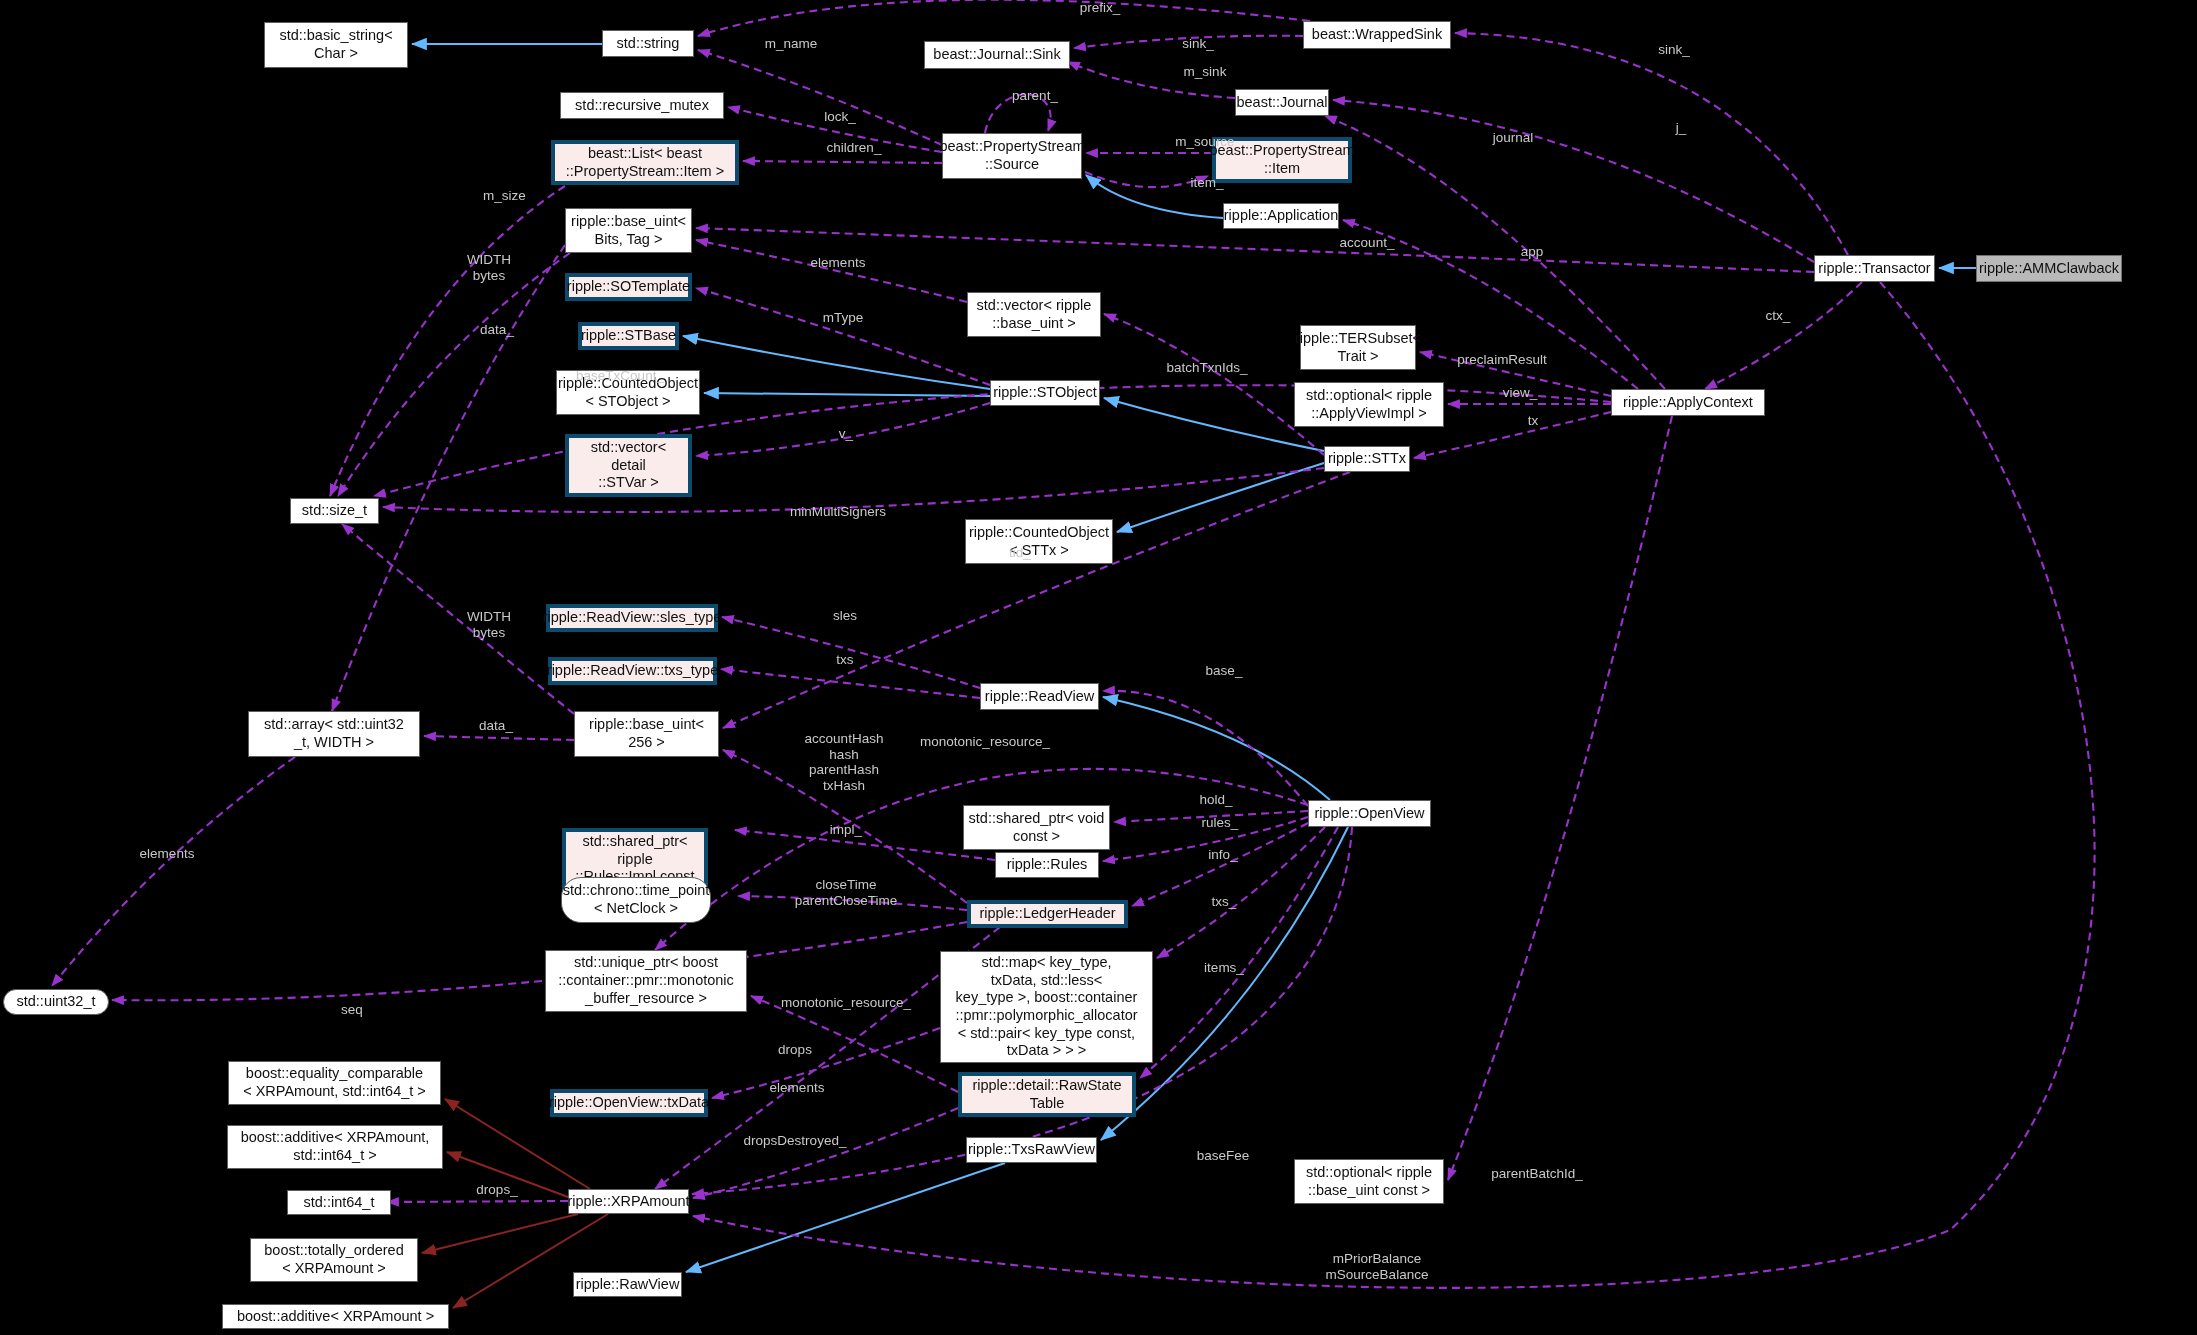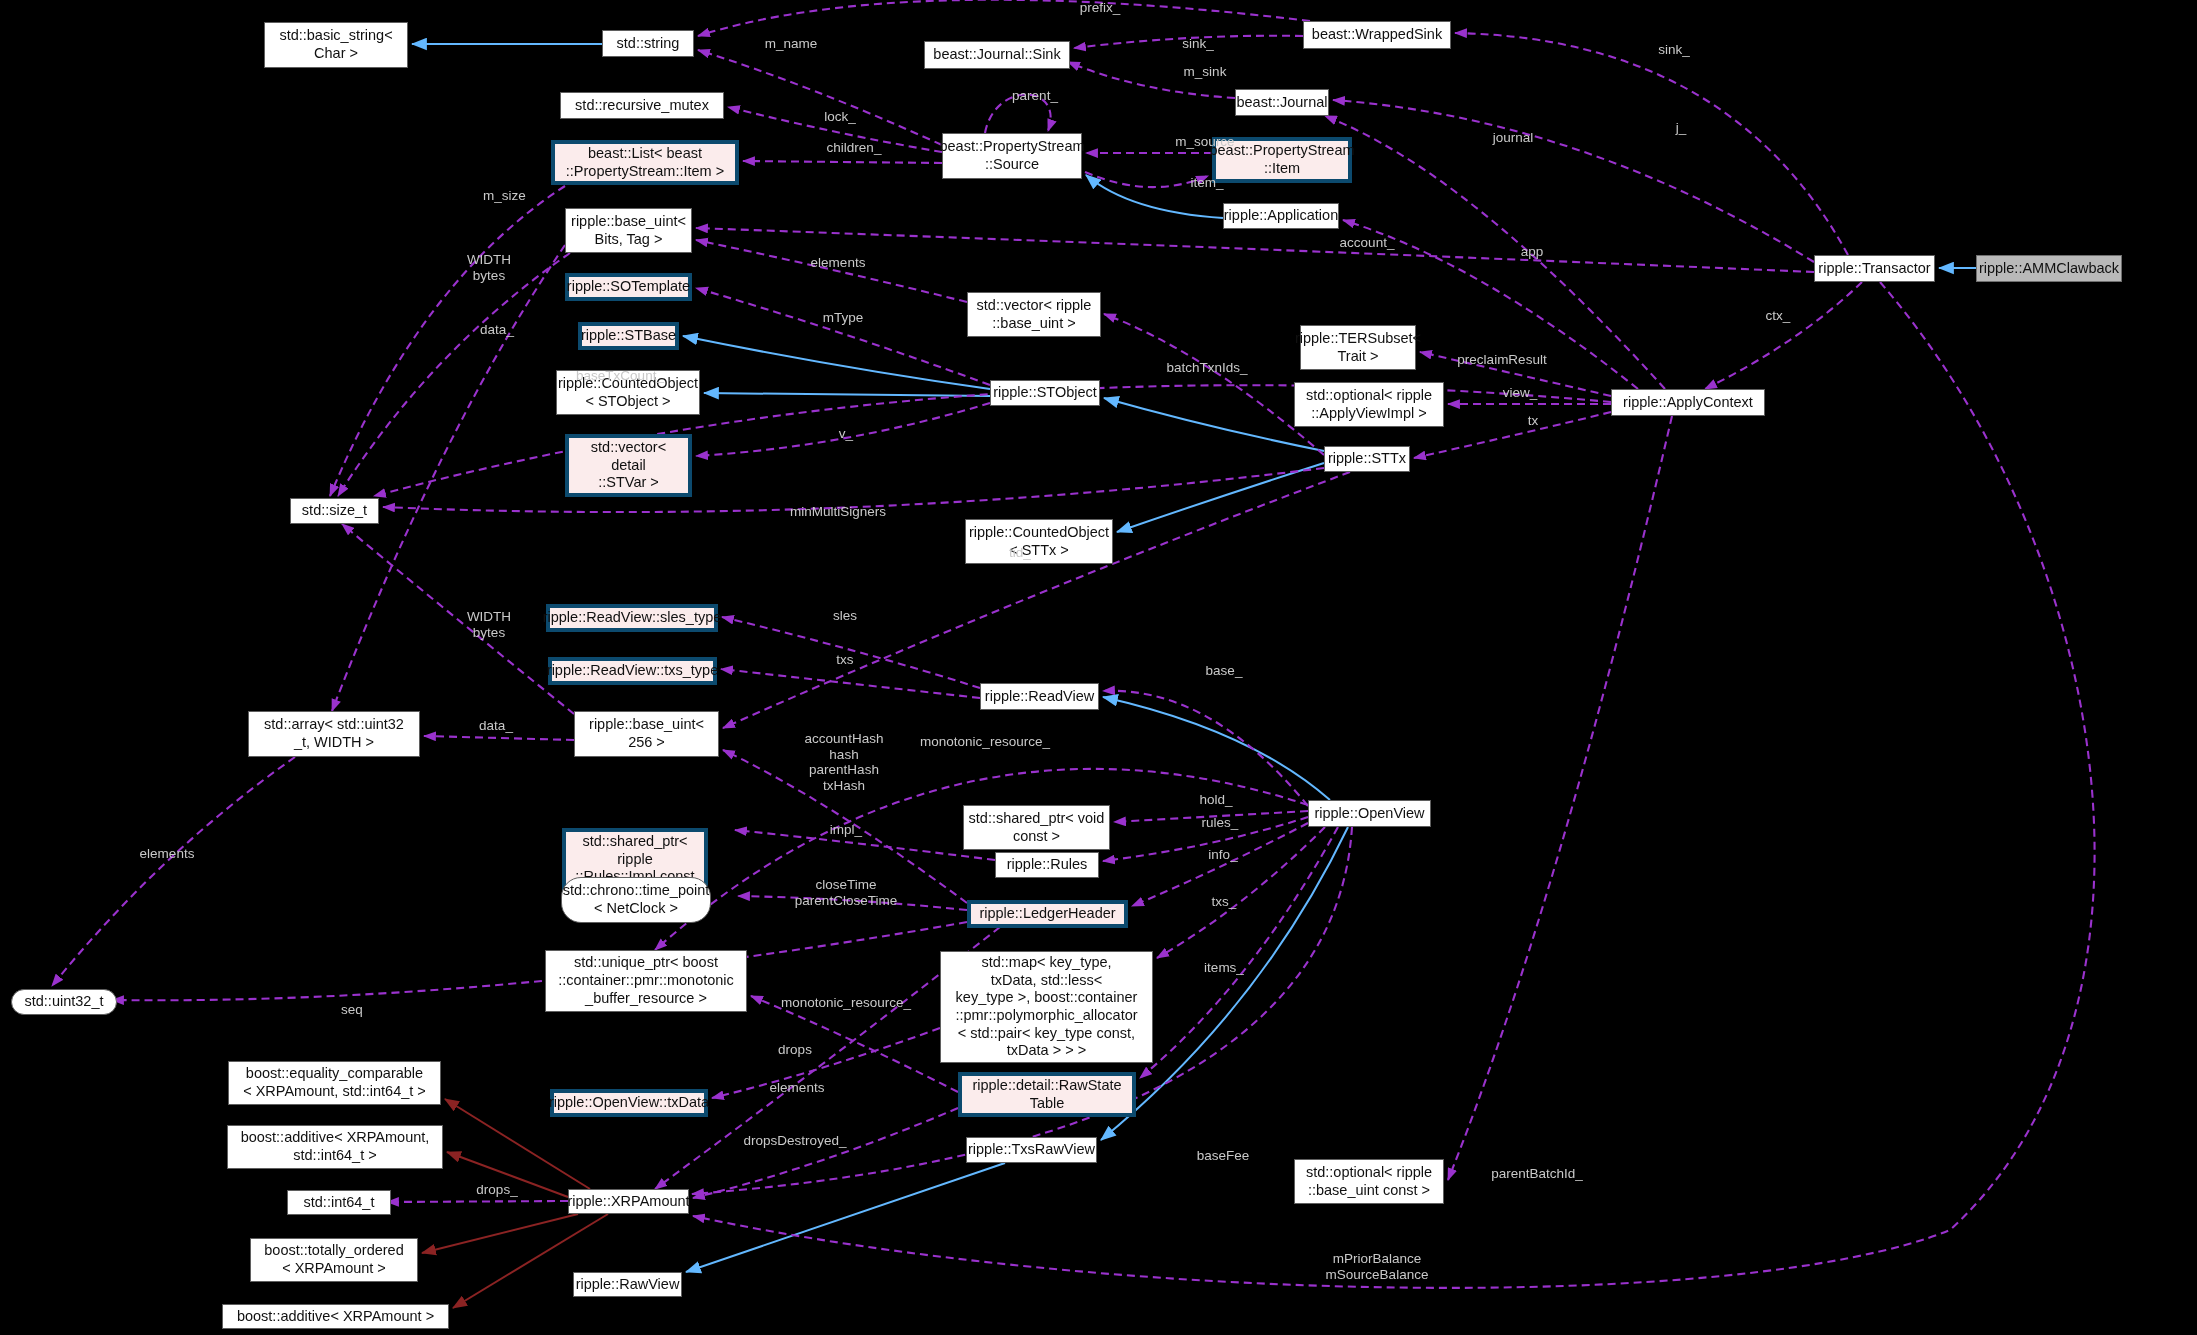--- a/index.html
+++ b/index.html
@@ -159,21 +159,21 @@
 ::container::pmr::monotonic
 _buffer_resource &gt;</span></div>
     <div class="node" style="left: 940px; top: 951px; width: 213px; min-height: 112px;"><span>std::map&lt; key_type,
 txData, std::less&lt;
 key_type &gt;, boost::container
 ::pmr::polymorphic_allocator
 &lt; std::pair&lt; key_type const,
 txData &gt; &gt; &gt;</span></div>
     <div class="node red" style="left: 958px; top: 1072px; width: 178px; min-height: 45px;"><span>ripple::detail::RawState
 Table</span></div>
-    <div class="node" style="left: 11px; top: 989px; width: 106px; min-height: 26px; border-radius: 13px;"><span>std::uint32_t</span></div>
+    <div class="node" style="left: 3px; top: 989px; width: 106px; min-height: 26px; border-radius: 13px;"><span>std::uint32_t</span></div>
     <div class="node" style="left: 228px; top: 1061px; width: 213px; min-height: 44px;"><span>boost::equality_comparable
 &lt; XRPAmount, std::int64_t &gt;</span></div>
     <div class="node" style="left: 227px; top: 1125px; width: 216px; min-height: 44px;"><span>boost::additive&lt; XRPAmount,
 std::int64_t &gt;</span></div>
     <div class="node" style="left: 287px; top: 1190px; width: 104px; min-height: 25px;"><span>std::int64_t</span></div>
     <div class="node" style="left: 250px; top: 1238px; width: 168px; min-height: 44px;"><span>boost::totally_ordered
 &lt; XRPAmount &gt;</span></div>
     <div class="node" style="left: 222px; top: 1304px; width: 227px; min-height: 25px;"><span>boost::additive&lt; XRPAmount &gt;</span></div>
     <div class="node red" style="left: 550px; top: 1089px; width: 158px; min-height: 26px;"><span>ripple::OpenView::txData</span></div>
     <div class="node" style="left: 568px; top: 1189px; width: 121px; min-height: 25px;"><span>ripple::XRPAmount</span></div>

